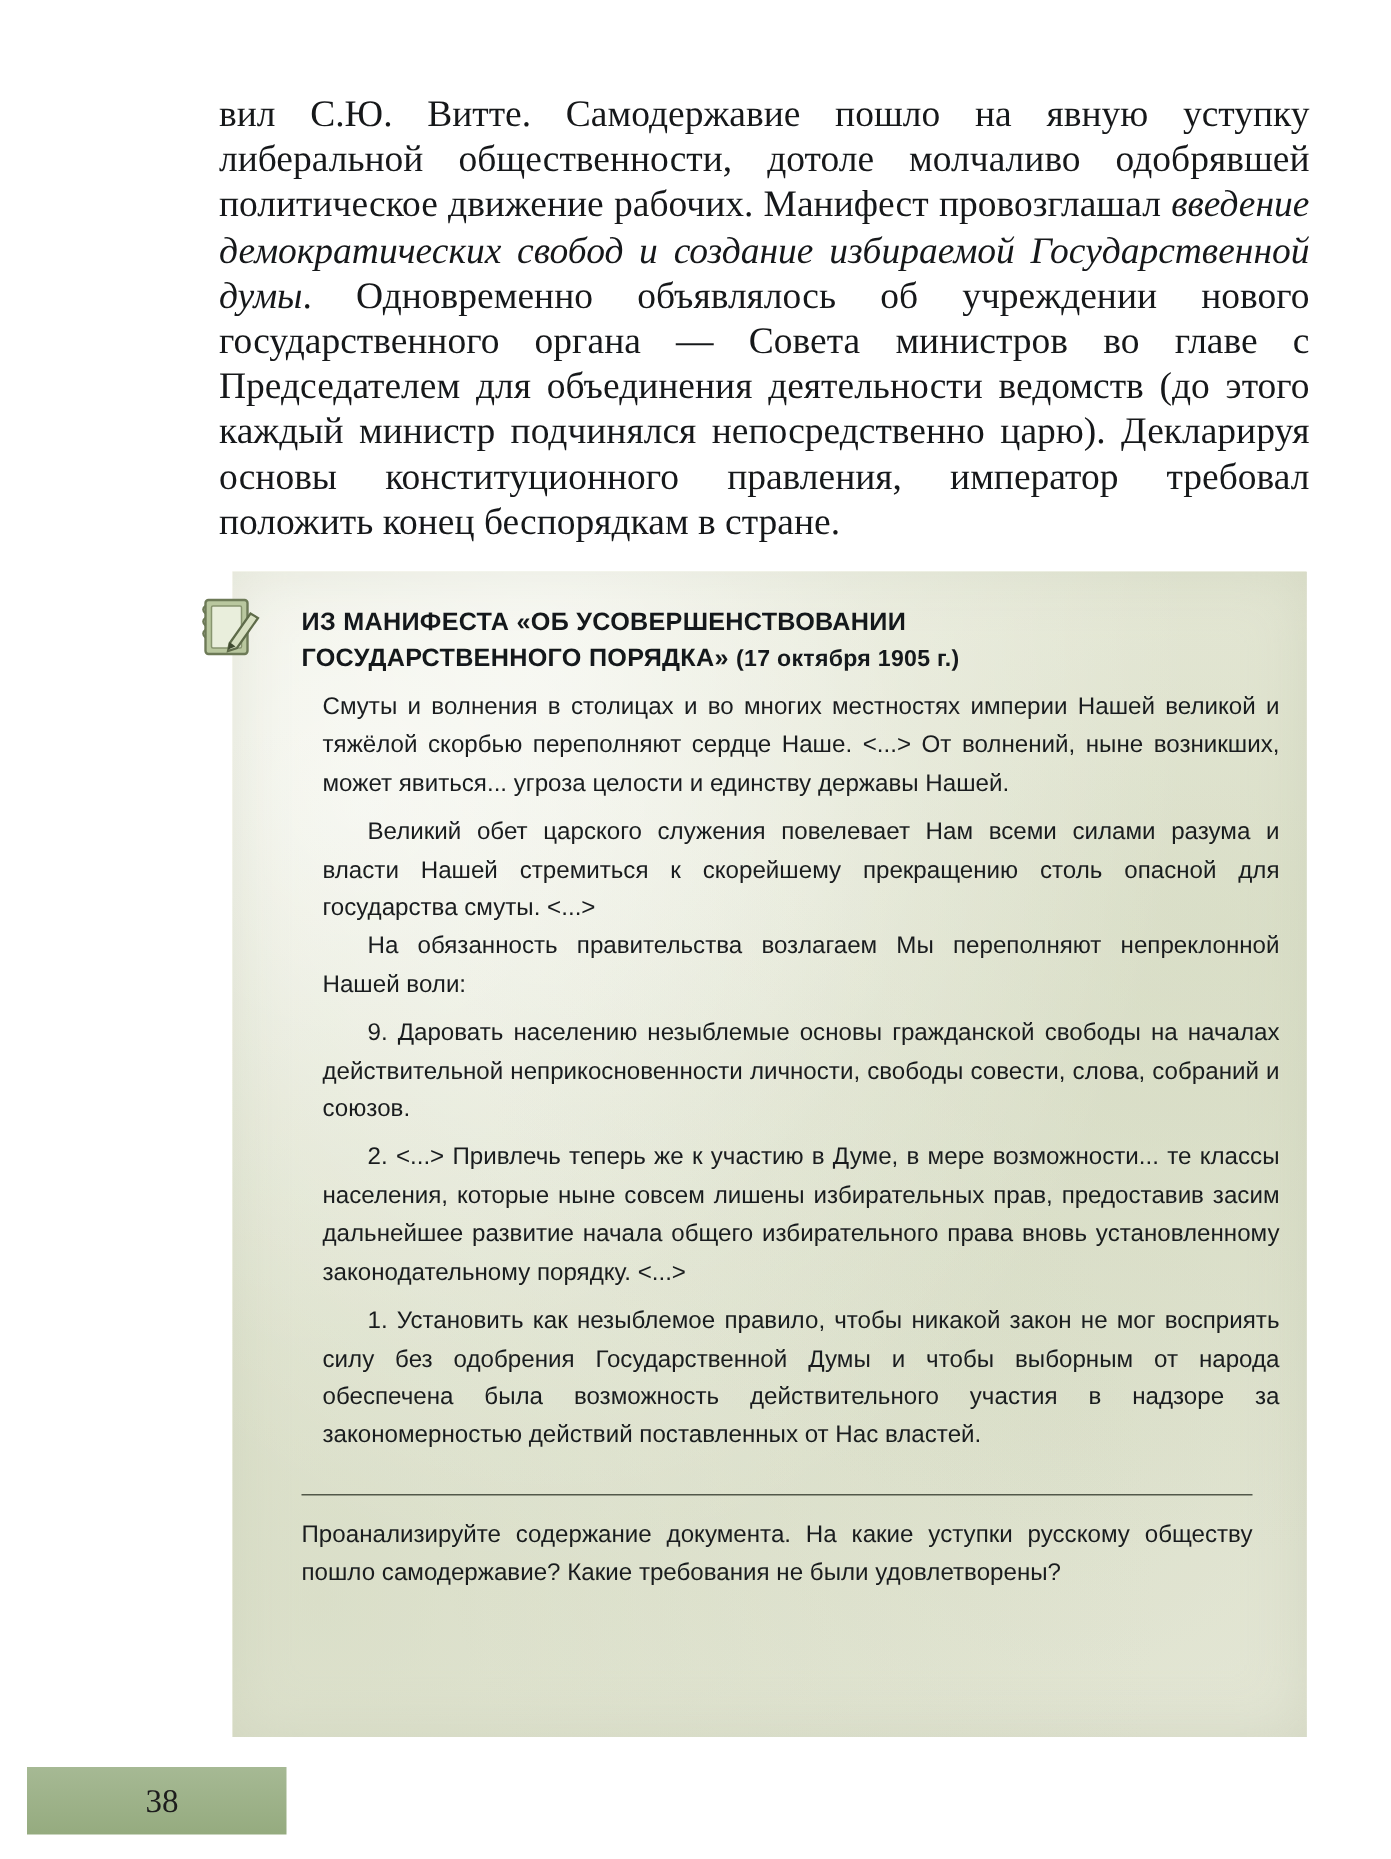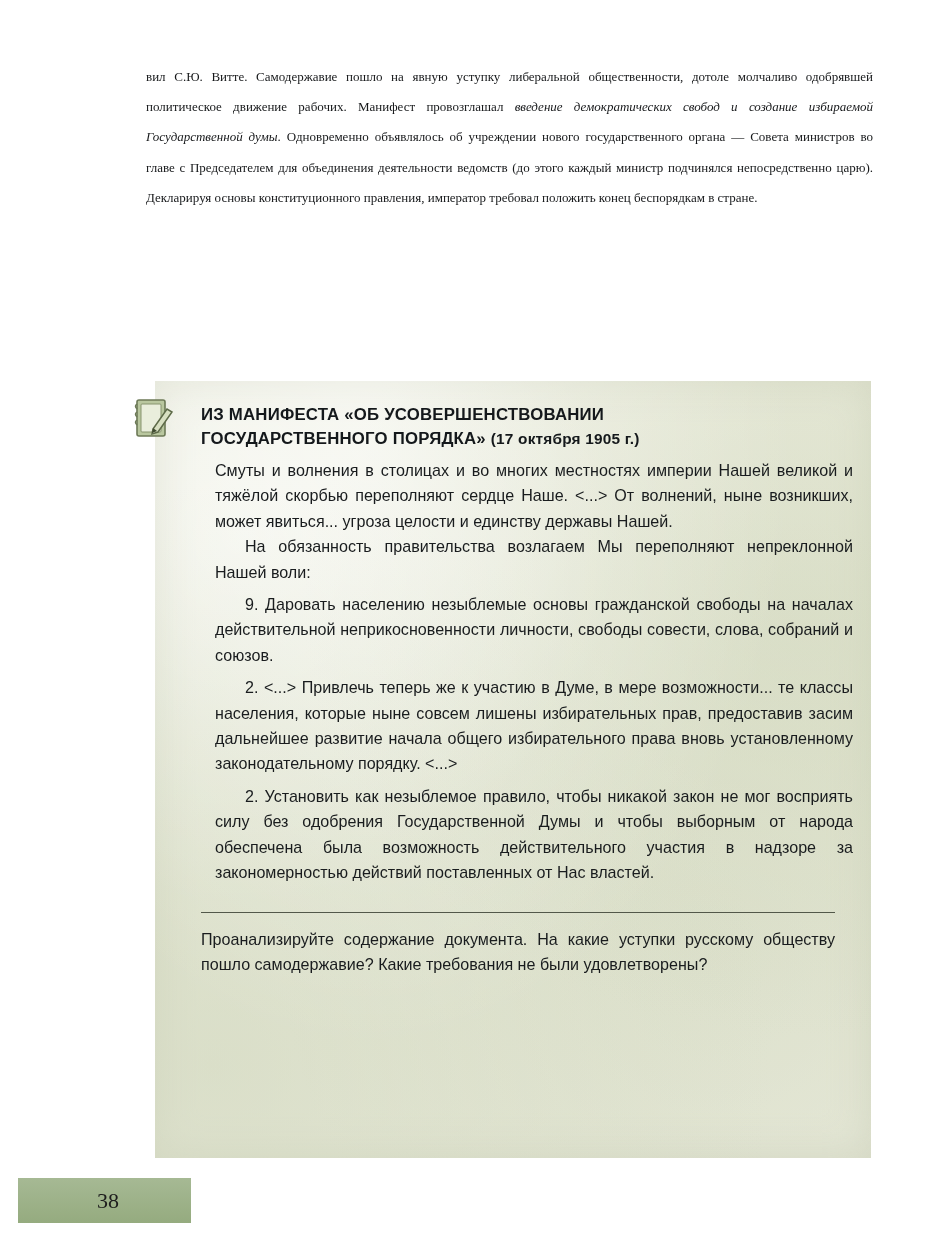--- a/index.html
+++ b/index.html
@@ -23,21 +23,21 @@
     width: 927px;
     height: 1239px;
   }
 
   #main-text {
     position: absolute;
     left: 146px;
     top: 62px;
     width: 727px;
     font-family: "Liberation Serif", serif;
-    font-size: 13px;
+    font-size: 25px;
     line-height: 30.2px;
     text-align: justify;
     text-justify: inter-word;
     color: #16181a;
     hyphens: manual;
   }
   #main-text .em {
     font-style: italic;
   }
 
@@ -173,24 +173,25 @@
         </svg>
       </span>
 
       <div id="doc-title">
         <span>ИЗ МАНИФЕСТА «ОБ УСОВЕРШЕНСТВОВАНИИ</span><br>
         <span>ГОСУДАРСТВЕННОГО ПОРЯДКА»</span>
         <span class="date">(17 октября 1905 г.)</span>
       </div>
 
       <p class="doc-p">Смуты и волнения в столицах и во многих местностях империи Нашей великой и тяжёлой скорбью переполняют сердце Наше. &lt;...&gt; От волнений, ныне возникших, может явиться... угроза целости и единству державы Нашей.</p>
+      <p class="doc-p indent gap">Великий обет царского служения повелевает Нам всеми силами разума и власти Нашей стремиться к скорейшему прекращению столь опасной для государства смуты. &lt;...&gt;</p>
       <p class="doc-p indent">На обязанность правительства возлагаем Мы переполняют непреклонной Нашей воли:</p>
       <p class="doc-p indent gap">9. Даровать населению незыблемые основы гражданской свободы на началах действительной неприкосновенности личности, свободы совести, слова, собраний и союзов.</p>
       <p class="doc-p indent gap">2. &lt;...&gt; Привлечь теперь же к участию в Думе, в мере возможности... те классы населения, которые ныне совсем лишены избирательных прав, предоставив засим дальнейшее развитие начала общего избирательного права вновь установленному законодательному порядку. &lt;...&gt;</p>
-      <p class="doc-p indent gap">2. Установить как незыблемое правило, чтобы никакой закон не мог восприять силу без одобрения Государственной Думы и чтобы выборным от народа обеспечена была возможность действительного участия в надзоре за закономерностью действий поставленных от Нас властей.</p>
+      <p class="doc-p indent gap">1. Установить как незыблемое правило, чтобы никакой закон не мог восприять силу без одобрения Государственной Думы и чтобы выборным от народа обеспечена была возможность действительного участия в надзоре за закономерностью действий поставленных от Нас властей.</p>
 
       <div id="doc-rule"></div>
 
       <p id="doc-question">Проанализируйте содержание документа. На какие уступки русскому обществу пошло самодержавие? Какие требования не были удовлетворены?</p>
     </div>
   </div>
 
   <div id="footer-tab"></div>
   <div id="page-number">38</div>
 

